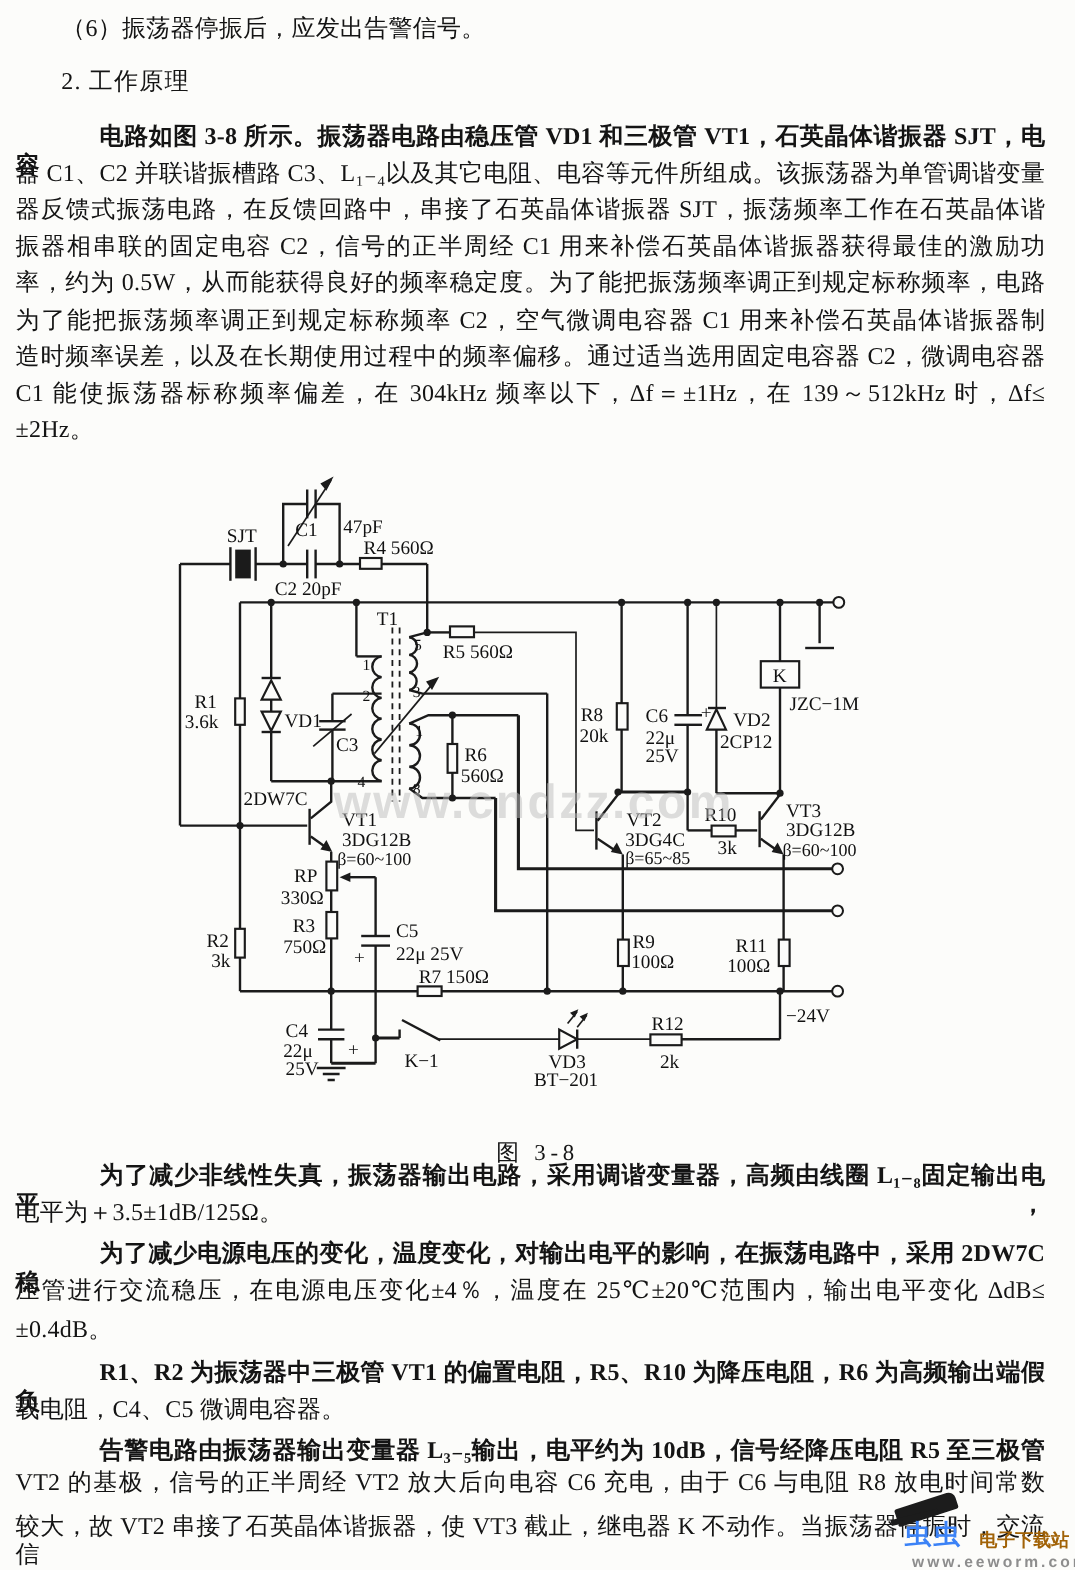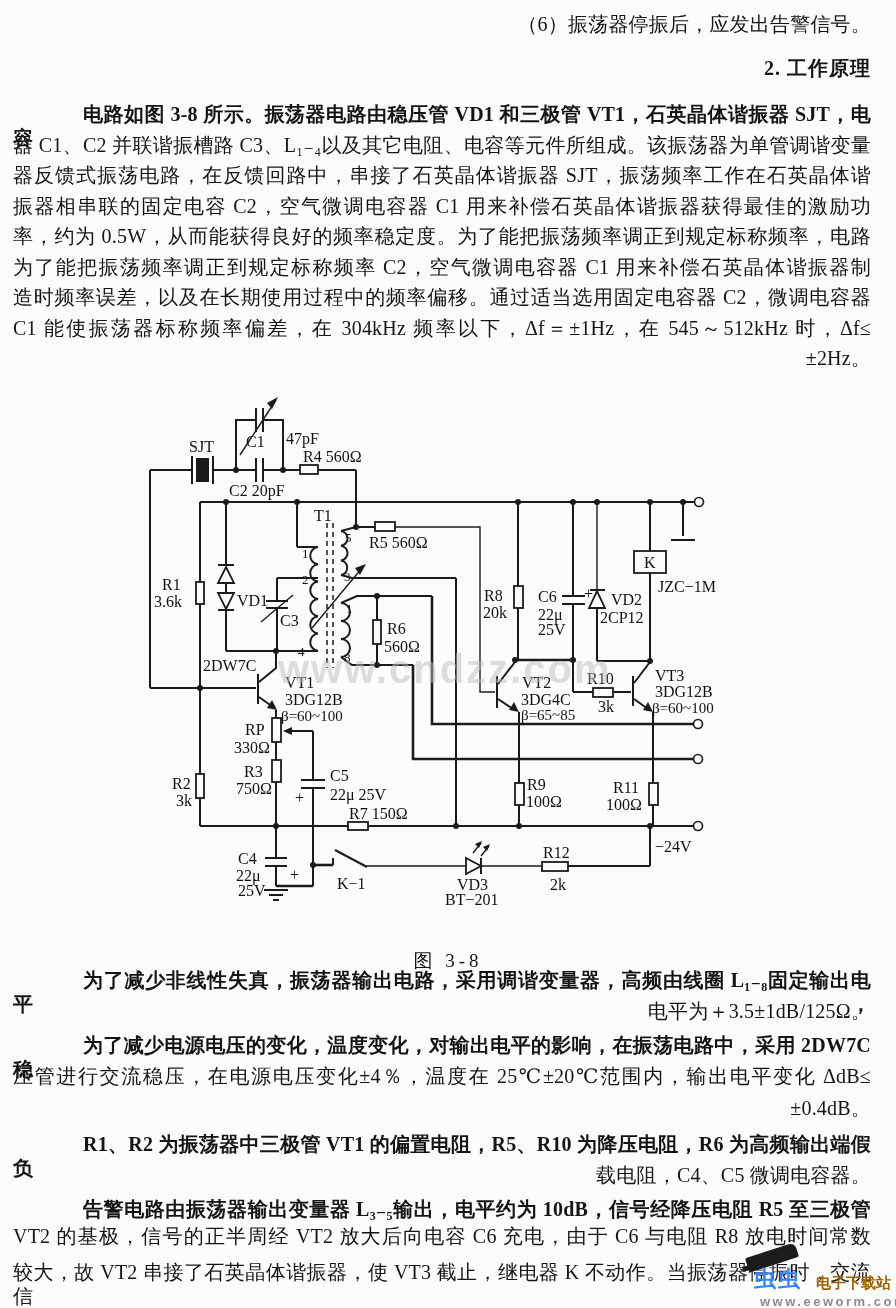--- a/index.html
+++ b/index.html
@@ -1,23 +1,23 @@
 <!DOCTYPE html>
 <html><head>
 <meta charset="utf-8">
 <style>
   html,body{margin:0;padding:0;}
   body{width:896px;height:1308px;position:relative;background:#fcfcfa;overflow:hidden;
        font-family:"Liberation Serif","DejaVu Serif",serif;color:#141414;}
   .bl{position:absolute;left:13px;width:858px;font-size:20px;line-height:24px;
-      white-space:nowrap;letter-spacing:0.2px;text-align:right;}
+      white-space:nowrap;letter-spacing:0.2px;}
   .jl{white-space:normal;text-align:justify;text-align-last:justify;}
   .ind1{text-indent:38px;}
   .ind2{text-indent:70px;font-weight:bold;}
-  .hd{font-weight:bold;letter-spacing:1px;}
+  .hd{font-weight:normal;letter-spacing:1px;}
   .caption{position:absolute;left:0;top:948px;width:896px;text-align:center;
            font-size:19px;letter-spacing:4px;}
   #schematic{position:absolute;left:0;top:396px;}
   .wm-center{position:absolute;left:278px;top:636px;font-size:40px;font-weight:bold;
              color:#bdbdbd;opacity:.5;letter-spacing:2px;font-family:"Liberation Sans",sans-serif;margin-top:11px;}
   .sitemark{position:absolute;left:740px;top:1246px;width:156px;height:62px;}
   .cap-shape{position:absolute;left:6px;top:4px;width:52px;height:15px;background:#1c1c1c;
              transform:rotate(-18deg);border-radius:2px 6px 2px 2px;}
   .cap-shape2{position:absolute;left:2px;top:16px;width:40px;height:5px;background:#1c1c1c;
              transform:rotate(-14deg);}
@@ -41,25 +41,25 @@
 </style>
 </head>
 <body>
 
 <div class="bl ind1" style="top:12px">（6）振荡器停振后，应发出告警信号。</div>
 <div class="bl ind1 hd" style="top:56px">2. 工作原理</div>
 
 <div class="bl ind2 jl" style="top:102px">电路如图 3-8 所示。振荡器电路由稳压管 VD1 和三极管 VT1，石英晶体谐振器 SJT，电容</div>
 <div class="bl jl" style="top:133px">器 C1、C2 并联谐振槽路 C3、L₁₋₄以及其它电阻、电容等元件所组成。该振荡器为单管调谐变量</div>
 <div class="bl jl" style="top:163px">器反馈式振荡电路，在反馈回路中，串接了石英晶体谐振器 SJT，振荡频率工作在石英晶体谐</div>
-<div class="bl jl" style="top:194px">振器相串联的固定电容 C2，空气微调电容器 C1 用来补偿石英晶体谐振器获得最佳的激励功</div>
+<div class="bl jl" style="top:194px">振器相串联的固定电容 C2，信号的正半周经 C1 用来补偿石英晶体谐振器获得最佳的激励功</div>
 <div class="bl jl" style="top:224px">率，约为 0.5W，从而能获得良好的频率稳定度。为了能把振荡频率调正到规定标称频率，电路</div>
 <div class="bl jl" style="top:255px">为了能把振荡频率调正到规定标称频率 C2，空气微调电容器 C1 用来补偿石英晶体谐振器制</div>
 <div class="bl jl" style="top:285px">造时频率误差，以及在长期使用过程中的频率偏移。通过适当选用固定电容器 C2，微调电容器</div>
-<div class="bl jl" style="top:316px">C1 能使振荡器标称频率偏差，在 304kHz 频率以下，Δf＝±1Hz，在 545～512kHz 时，Δf≤</div>
+<div class="bl jl" style="top:316px">C1 能使振荡器标称频率偏差，在 304kHz 频率以下，Δf＝±1Hz，在 139～512kHz 时，Δf≤</div>
 <div class="bl" style="top:346px">±2Hz。</div>
 
 <svg id="schematic" width="896" height="530" viewBox="0 396 896 530" xmlns="http://www.w3.org/2000/svg">
 
   <g>
     <line class="w" x1="150" y1="470" x2="150" y2="688"></line>
     <line class="w" x1="150" y1="470" x2="192" y2="470"></line>
     <line class="w" x1="213" y1="470" x2="256" y2="470"></line>
     <line class="w" x1="263" y1="470" x2="300" y2="470"></line>
     <polyline class="w" points="236,470 236,420 256,420"></polyline>

